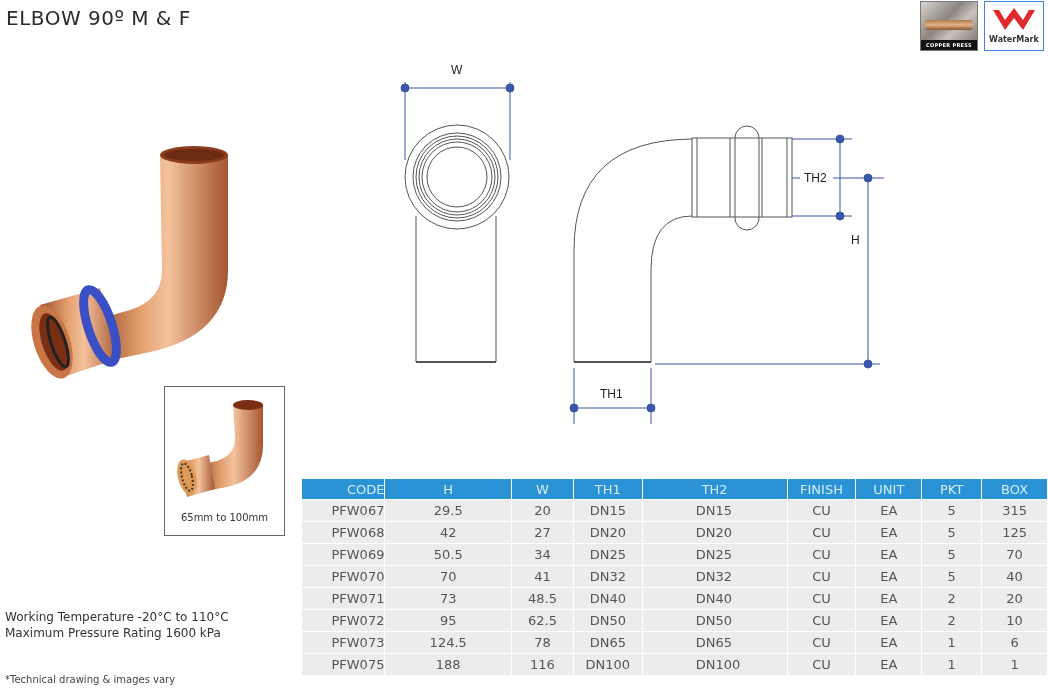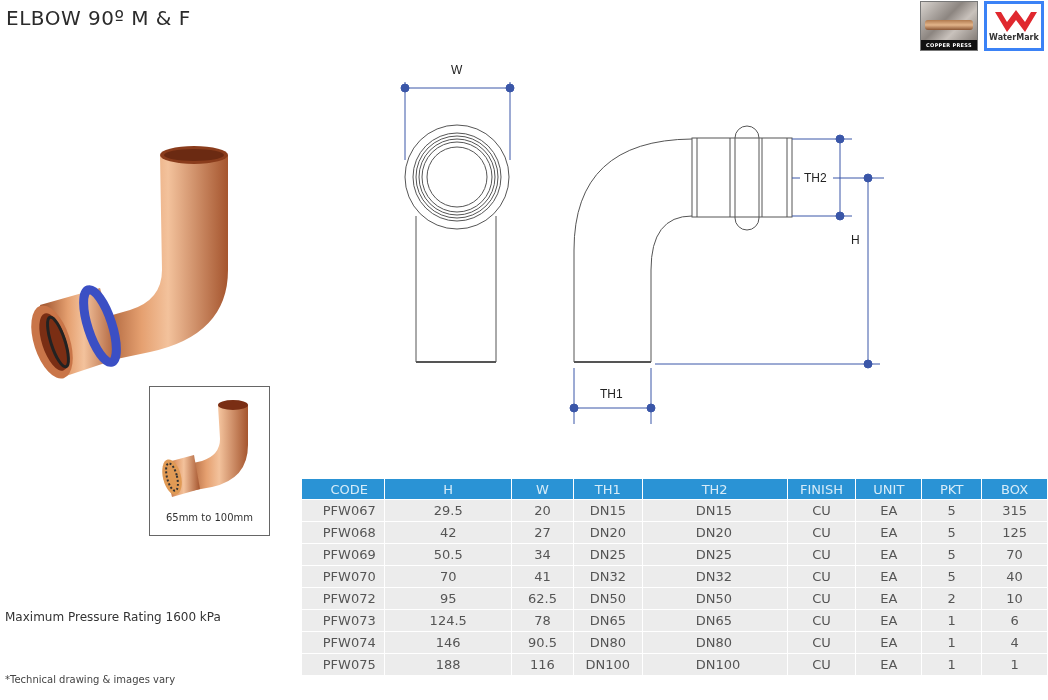--- a/index.html
+++ b/index.html
@@ -23,29 +23,29 @@
     background: #111; color: #fff; font-size: 5px; text-align: center;
     line-height: 10px; font-weight: bold; letter-spacing: 0.3px;
   }
   .badge-press .pipe {
     position: absolute; left: 4px; right: 4px; top: 18px; height: 10px;
     background: linear-gradient(#b07a4e,#e2b48a,#8a5634);
     border-radius: 3px;
   }
   .badge-wm {
     position: absolute; left: 984px; top: 1px; width: 60px; height: 50px;
-    border: 3px solid #3b82f6; box-sizing: border-box; background: #fff;
+    border: 1px solid #3b82f6; box-sizing: border-box; background: #fff;
   }
   .badge-wm .wm-text {
     position: absolute; left: 0; right: 0; bottom: 6px;
     text-align: center; font-size: 8px; font-weight: bold; color: #333;
   }
   .photo-main { position: absolute; left: 0; top: 120px; width: 300px; height: 270px; }
   .photo-small {
-    position: absolute; left: 149px; top: 386px; width: 121px; height: 150px;
+    position: absolute; left: 164px; top: 386px; width: 121px; height: 150px;
     border: 1px solid #666; box-sizing: border-box; background: #fff;
   }
   .photo-small .cap {
     position: absolute; left: 0; right: 0; bottom: 12px;
     text-align: center; font-size: 10px; color: #333;
   }
   .drawing { position: absolute; left: 0; top: 0; width: 1048px; height: 470px; pointer-events: none; }
   .dimlbl { font-family: "Liberation Sans", sans-serif; font-size: 12px; fill: #222; }
   .specs {
     position: absolute; left: 5px; top: 609px; font-size: 12px; color: #333; line-height: 16px;
@@ -59,21 +59,21 @@
   table.spec th {
     background: #2a93d5; color: #d7ecf8; font-weight: normal;
     height: 20px; padding: 0; border-right: 1px solid #fff;
     font-size: 13px;
   }
   table.spec td {
     background: #ececec; color: #555; height: 21px; padding: 0;
     text-align: center; border-right: 1px solid #fff; border-top: 1px solid #fff;
     font-size: 13px;
   }
-  table.spec th:first-child, table.spec td:first-child { text-align: center; padding-left: 12px; }
+  table.spec th:first-child, table.spec td:first-child { text-align: right; padding-left: 12px; }
   table.spec th:nth-child(5), table.spec td:nth-child(5) { text-align: left; padding-left: 53px; }
   table.spec th:nth-child(5) { text-align: center; padding-left: 0; }
 </style>
 </head>
 <body>
 
 <div class="title">ELBOW 90º M &amp; F</div>
 
 <div class="badge-press">
   <div class="pipe"></div>
@@ -178,20 +178,21 @@
     <line x1="574" y1="368" x2="574" y2="424"></line>
     <line x1="651" y1="368" x2="651" y2="424"></line>
     <line x1="574" y1="408" x2="651" y2="408"></line>
     <circle cx="574" cy="408" r="4"></circle>
     <circle cx="651" cy="408" r="4"></circle>
   </g>
   <text class="dimlbl" x="600" y="398">TH1</text>
 </svg>
 
 <div class="specs">
+  <div>Working Temperature  -20°C to 110°C</div>
   <div>Maximum Pressure Rating  1600 kPa</div>
 </div>
 <div class="note">*Technical drawing &amp; images vary</div>
 
 <table class="spec">
   <colgroup>
     <col style="width:83px">
       <col style="width:127px">
       <col style="width:62px">
       <col style="width:69px">
@@ -253,20 +254,31 @@
         <td>70</td>
         <td>41</td>
         <td>DN32</td>
         <td>DN32</td>
         <td>CU</td>
         <td>EA</td>
         <td>5</td>
         <td>40</td>
       </tr>
       <tr>
+        <td>PFW071</td>
+        <td>73</td>
+        <td>48.5</td>
+        <td>DN40</td>
+        <td>DN40</td>
+        <td>CU</td>
+        <td>EA</td>
+        <td>2</td>
+        <td>20</td>
+      </tr>
+      <tr>
         <td>PFW072</td>
         <td>95</td>
         <td>62.5</td>
         <td>DN50</td>
         <td>DN50</td>
         <td>CU</td>
         <td>EA</td>
         <td>2</td>
         <td>10</td>
       </tr>
@@ -275,31 +287,20 @@
         <td>124.5</td>
         <td>78</td>
         <td>DN65</td>
         <td>DN65</td>
         <td>CU</td>
         <td>EA</td>
         <td>1</td>
         <td>6</td>
       </tr>
       <tr>
-        <td>PFW074</td>
-        <td>146</td>
-        <td>90.5</td>
-        <td>DN80</td>
-        <td>DN80</td>
-        <td>CU</td>
-        <td>EA</td>
-        <td>1</td>
-        <td>4</td>
-      </tr>
-      <tr>
         <td>PFW075</td>
         <td>188</td>
         <td>116</td>
         <td>DN100</td>
         <td>DN100</td>
         <td>CU</td>
         <td>EA</td>
         <td>1</td>
         <td>1</td>
       </tr>

